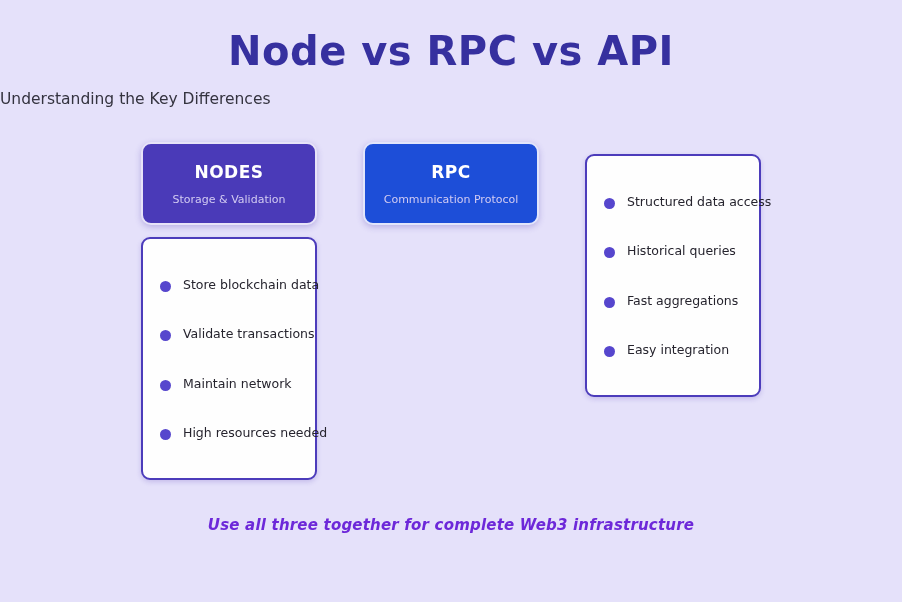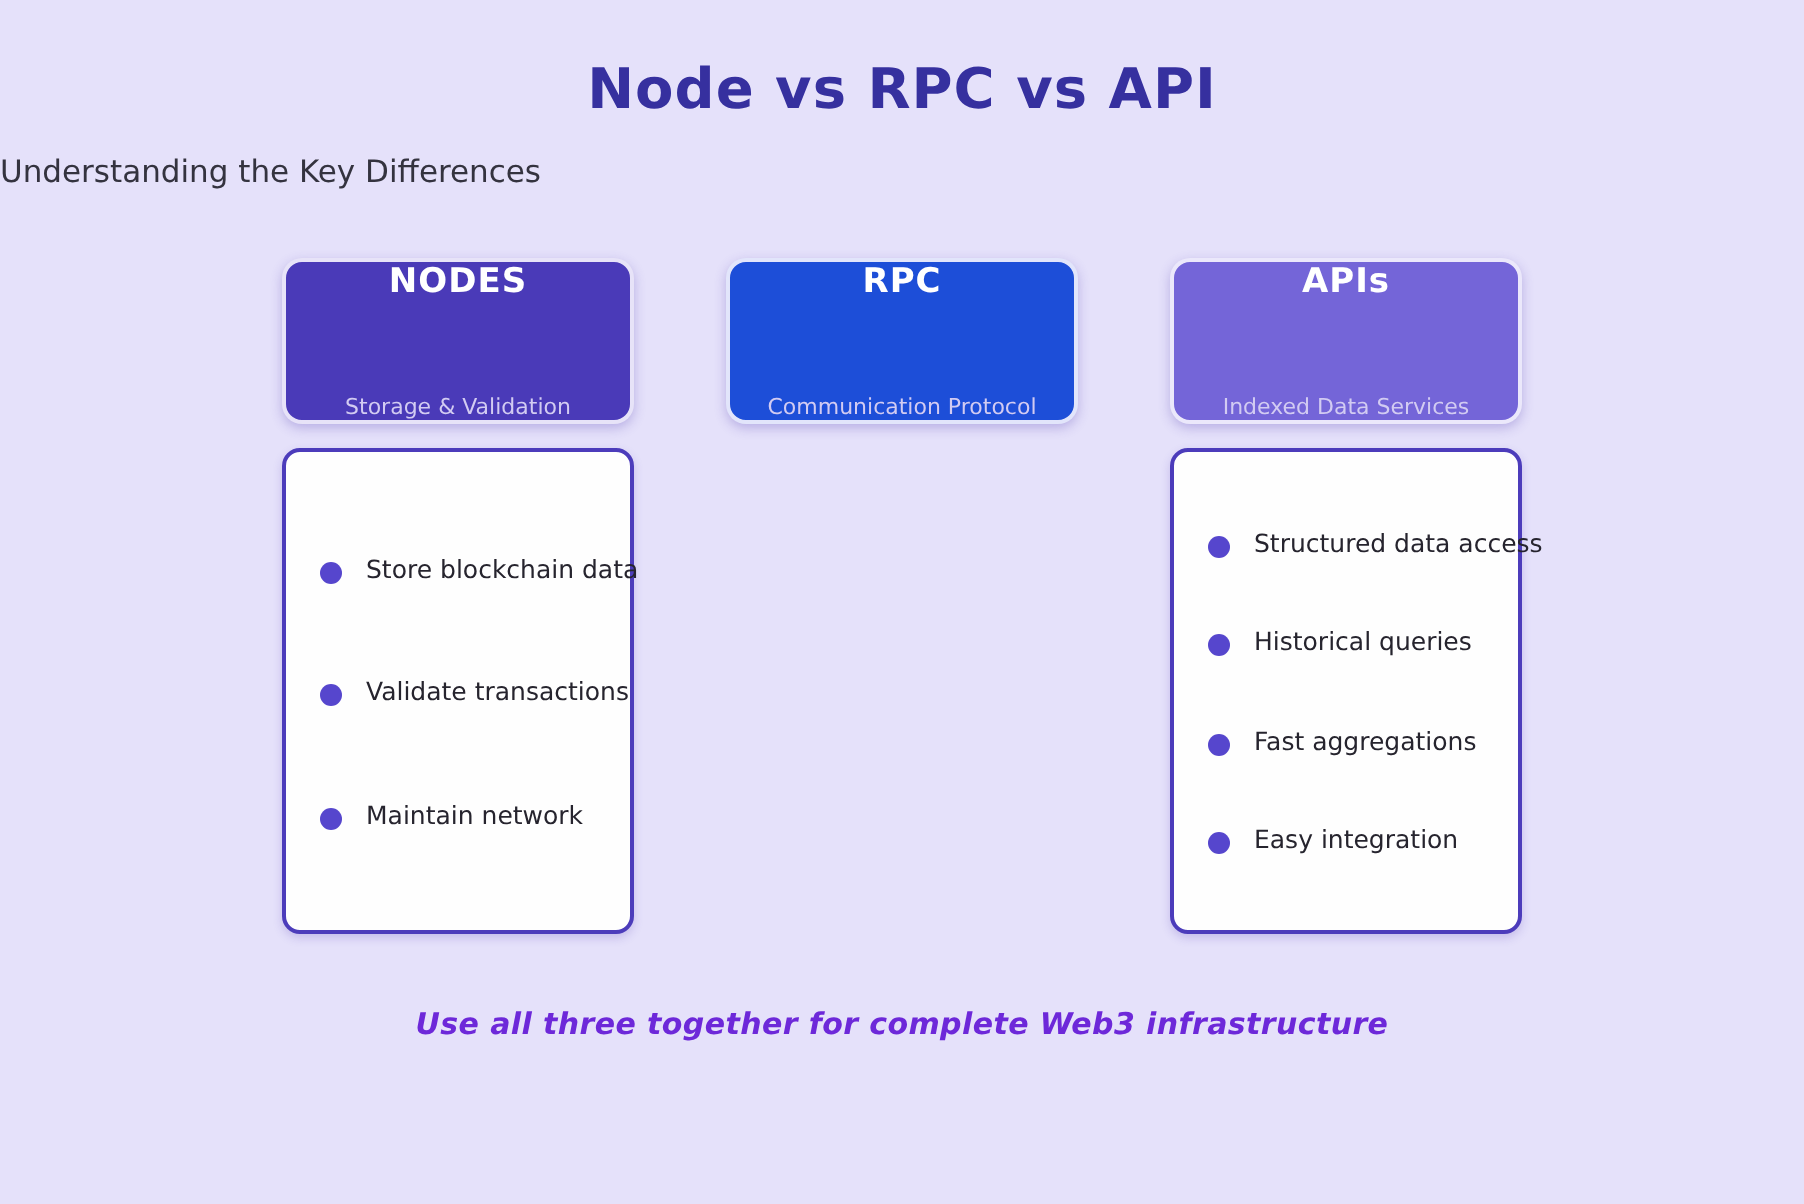--- a/index.html
+++ b/index.html
@@ -7,21 +7,21 @@
   body {
     width: 902px;
     height: 602px;
     background: #e5e1fa;
     font-family: "DejaVu Sans", sans-serif;
     overflow: hidden;
   }
   .title {
     text-align: center;
     padding-top: 28px;
-    font-size: 28px;
+    font-size: 40px;
     font-weight: bold;
     color: #36309f;
     letter-spacing: 0.5px;
   }
   .subtitle {
     text-align: left;
     margin-top: 16px;
     font-size: 15.5px;
     color: #34333f;
   }
@@ -34,21 +34,21 @@
   .column { width: 176px; }
   .header-card {
     height: 83px;
     border-radius: 10px;
     border: 2px solid rgba(248, 246, 255, 0.9);
     box-shadow: 0 2px 6px rgba(80, 60, 180, 0.30);
     color: #ffffff;
     display: flex;
     flex-direction: column;
     align-items: center;
-    justify-content: space-between;
+    justify-content: center;
     gap: 11px;
   }
   .header-title {
     font-size: 17px;
     font-weight: bold;
     letter-spacing: 0.5px;
   }
   .header-sub {
     font-size: 11px;
     color: #d2cbf2;
@@ -111,35 +111,35 @@
         <span class="item-text">Store blockchain data</span>
       </div>
       <div class="item">
         <span class="bullet"></span>
         <span class="item-text">Validate transactions</span>
       </div>
       <div class="item">
         <span class="bullet"></span>
         <span class="item-text">Maintain network</span>
       </div>
+      <div class="item">
+        <span class="bullet"></span>
+        <span class="item-text">High resources needed</span>
+      </div>
     </div>
   </div>
 
   <div class="column">
     <div class="header-card" style="background: #1d4ed8;">
       <div class="header-title">RPC</div>
       <div class="header-sub">Communication Protocol</div>
     </div>
   </div>
 
   <div class="column">
-    <div class="header-card" style="background: rgb(116, 101, 216);">
-      <div class="header-title">APIs</div>
-      <div class="header-sub">Indexed Data Services</div>
-    </div>
     <div class="body-card">
       <div class="item">
         <span class="bullet"></span>
         <span class="item-text">Structured data access</span>
       </div>
       <div class="item">
         <span class="bullet"></span>
         <span class="item-text">Historical queries</span>
       </div>
       <div class="item">

